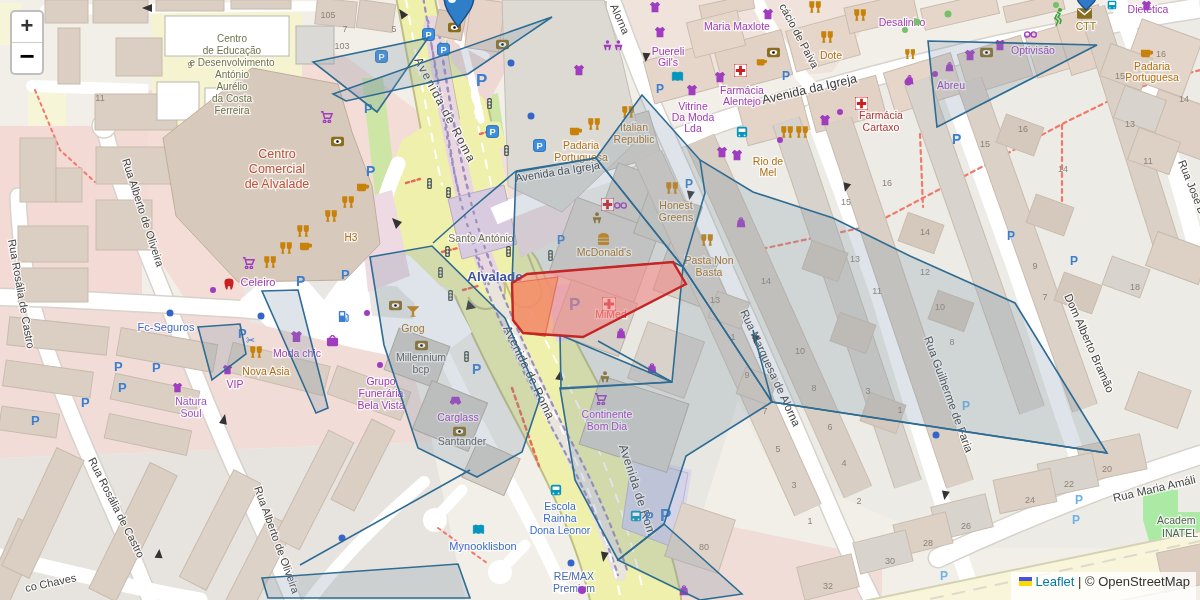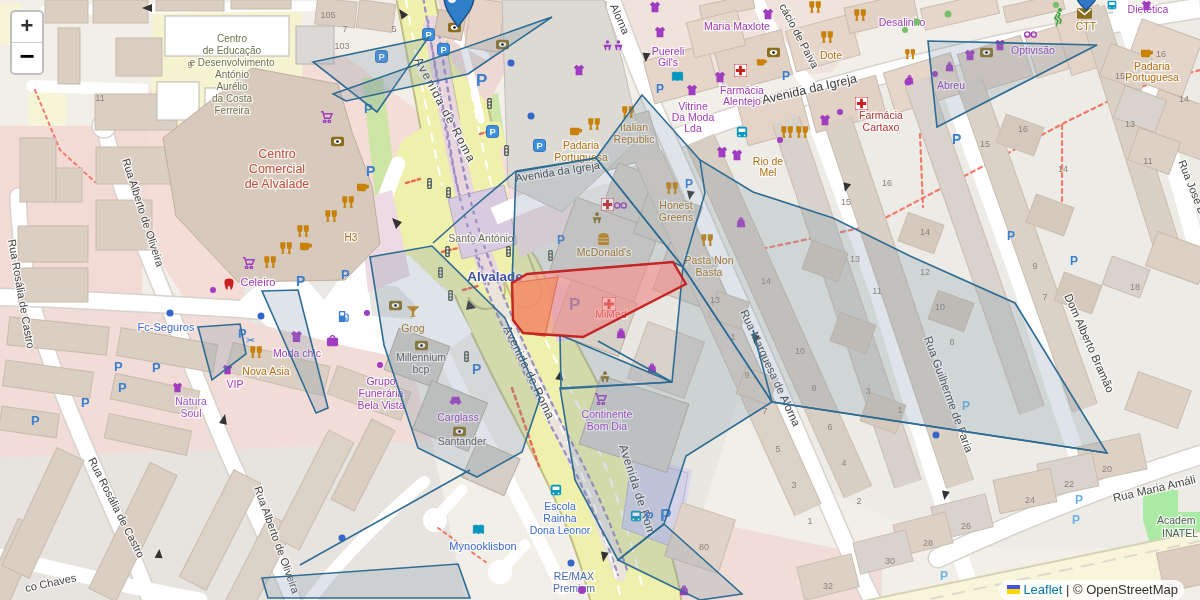--- a/index.html
+++ b/index.html
@@ -903,17 +903,17 @@
 
 <path d="M1086,10 C1080,4 1077,2 1077,-4 L1096,-4 C1096,2 1092,4 1086,10 z" fill="#3179c7" stroke="#1f4e88" stroke-width="1.4"></path>
 </g>
 </svg>
 
 <div style="position:absolute;left:10px;top:10px;width:30px;background:#fff;border:2px solid rgba(0,0,0,0.25);border-radius:5px;">
 <div style="width:30px;height:30px;line-height:28px;text-align:center;font-size:22px;font-weight:bold;color:#333;border-bottom:1px solid #ccc;">+</div>
 <div style="width:30px;height:30px;line-height:26px;text-align:center;font-size:26px;font-weight:bold;color:#000;">−</div>
 </div>
 
-<div style="position:absolute;right:16px;bottom:0;background:rgba(255,255,255,0.8);padding:2px 6px 3px 8px;font-size:13px;color:#333;border-radius:9px;">
+<div style="position:absolute;right:4px;bottom:0;background:rgba(255,255,255,0.8);padding:2px 6px 11px 8px;font-size:13px;color:#333;">
 <span style="display:inline-block;width:13px;height:9px;background:linear-gradient(#4550e5 50%,#ffd800 50%);vertical-align:baseline;"></span>
 <a style="color:#0078A8;text-decoration:none;"> Leaflet</a> | © <span style="color:#333;">OpenStreetMap</span>
 </div>
 </div>
 
 </body></html>

